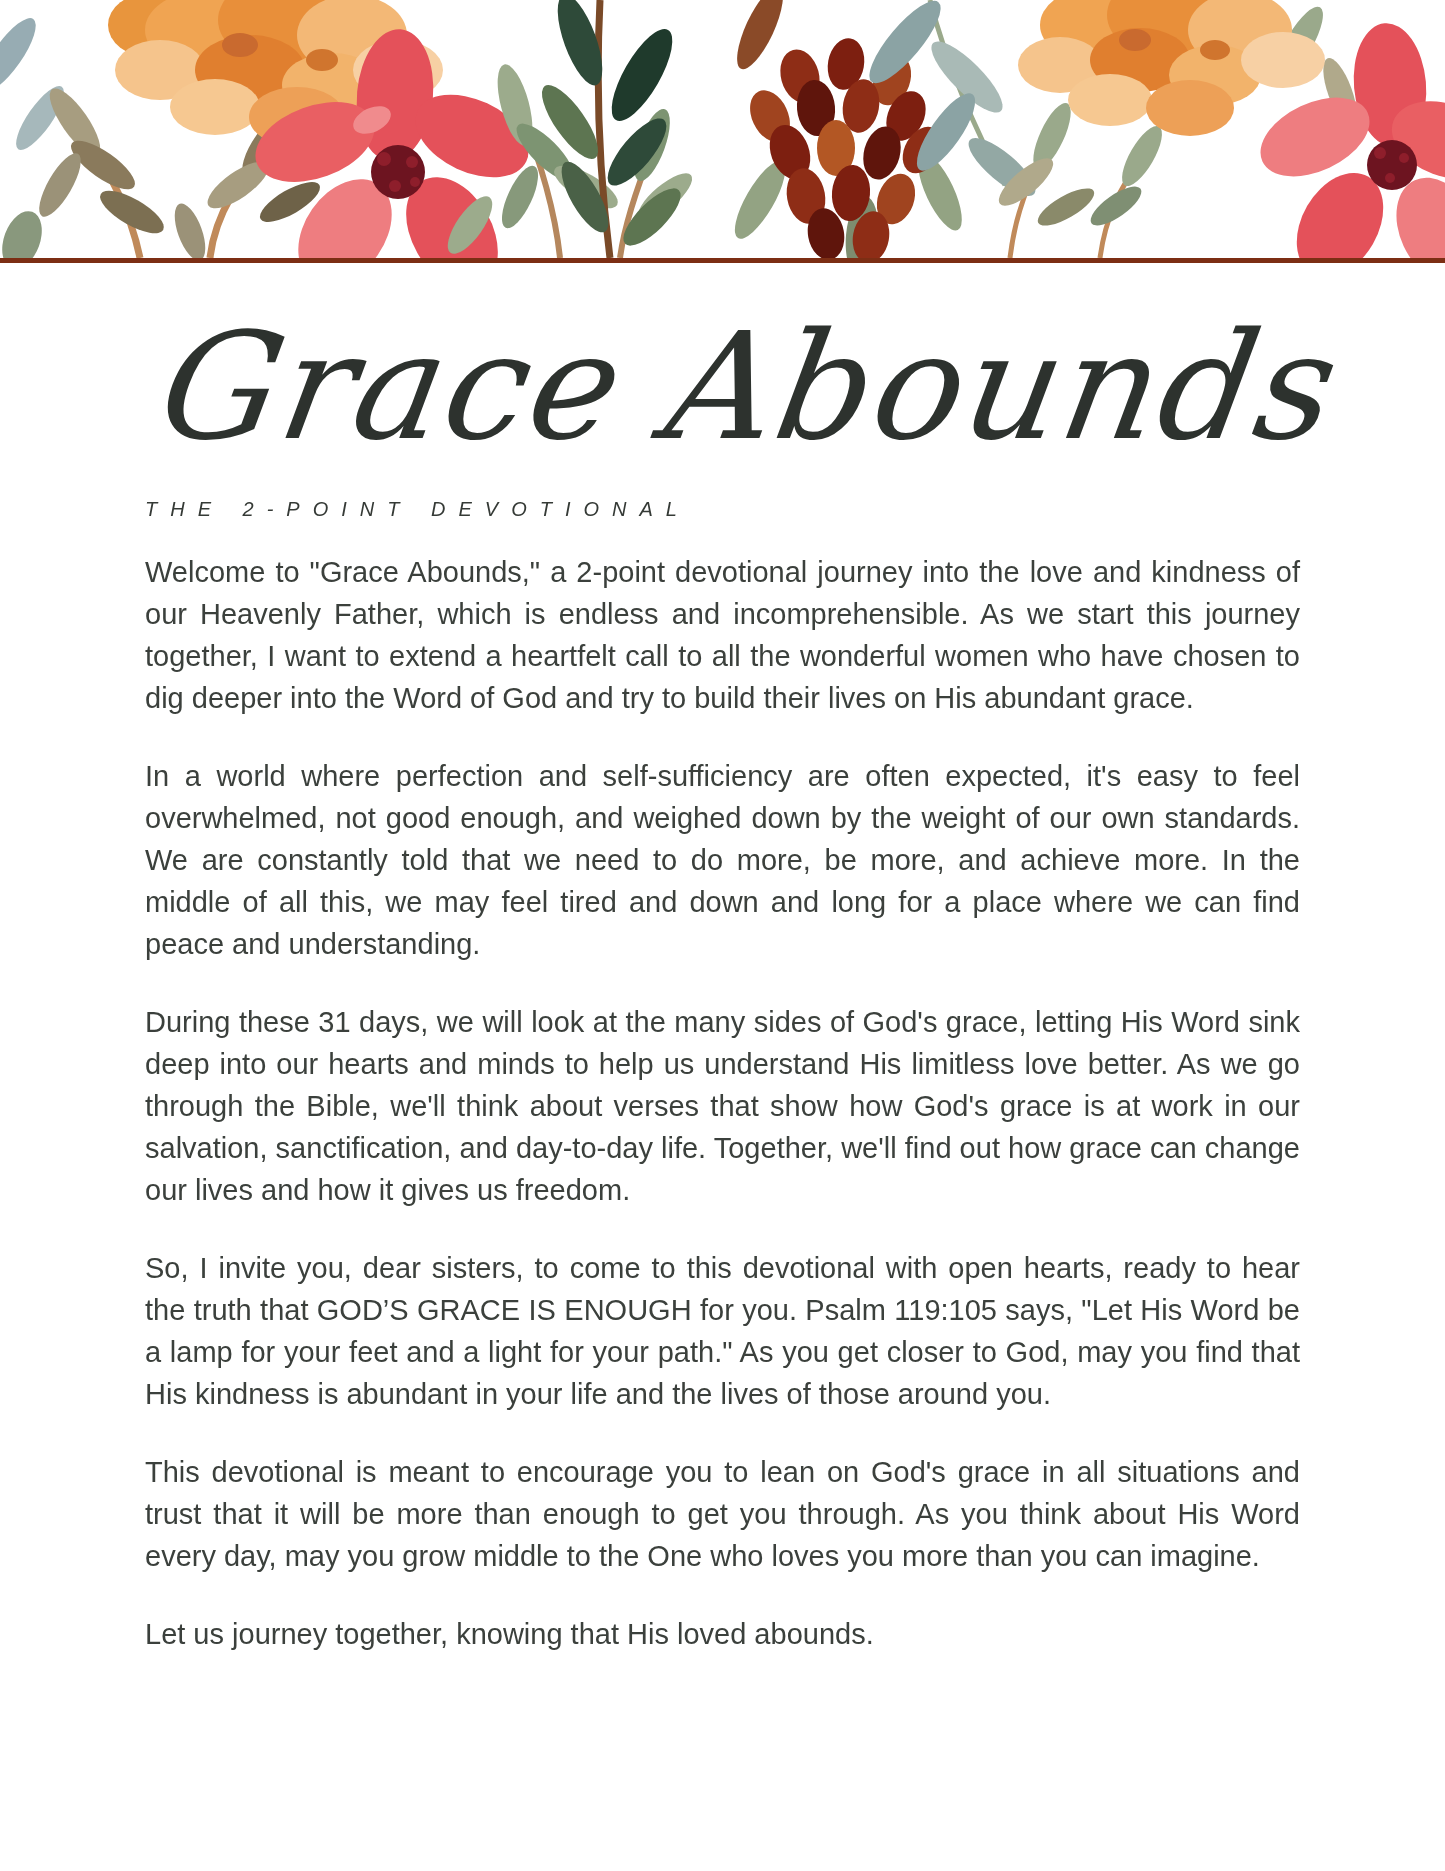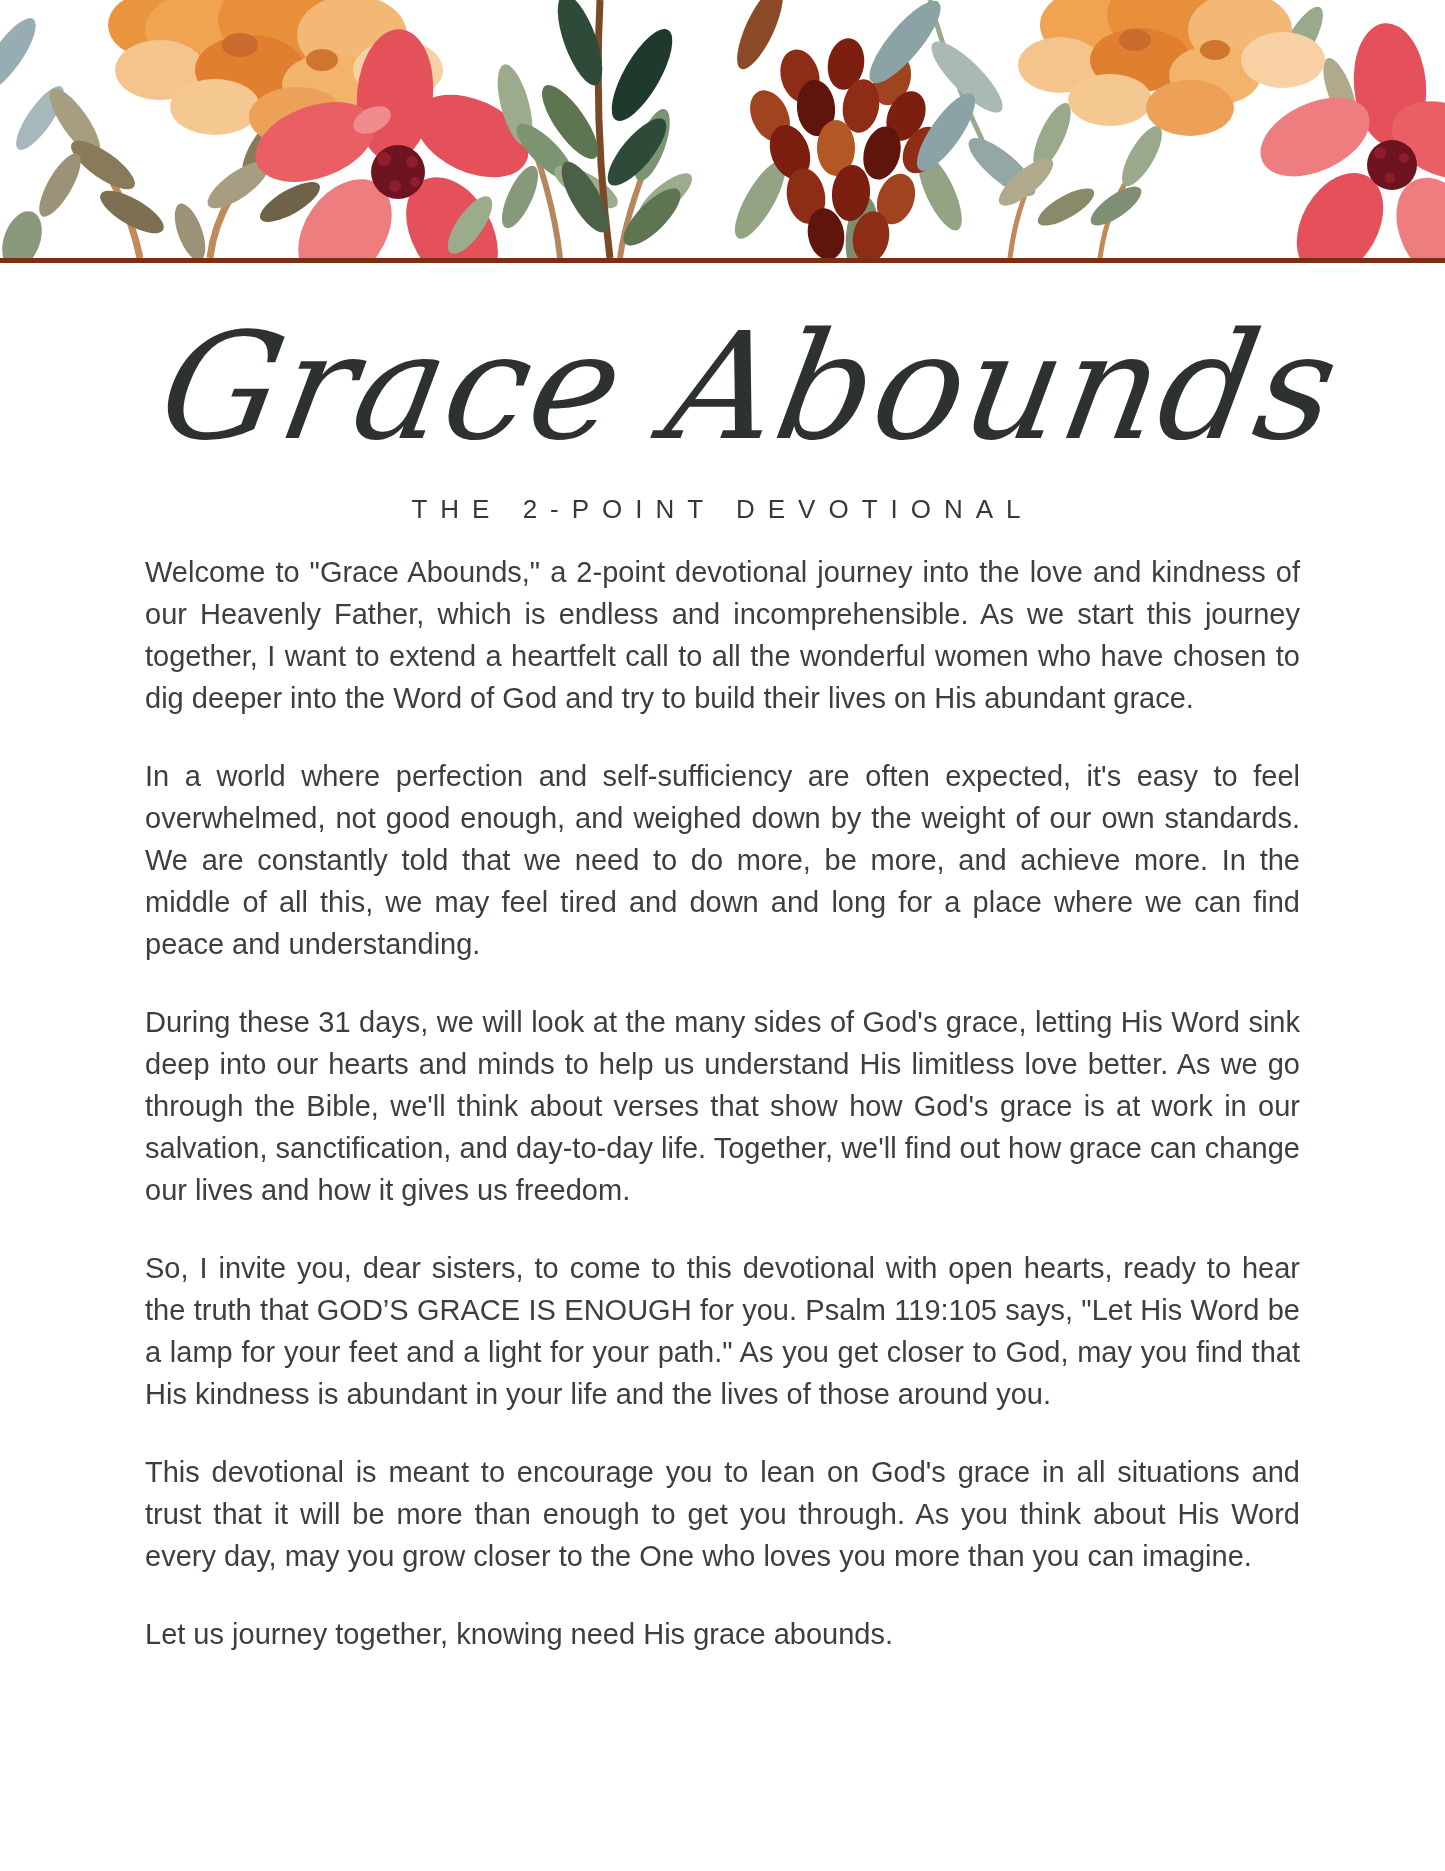--- a/index.html
+++ b/index.html
@@ -22,26 +22,27 @@
     font-weight: 400;
     font-size: 148px;
     line-height: 212px;
     color: #2d322e;
     transform: skewX(-10deg);
     transform-origin: left bottom;
     letter-spacing: 2px;
     white-space: nowrap;
   }
   .subtitle {
-    text-align: center;
-    font-size: 26px;
+    text-align: left;
+    font-size: 20px;
     letter-spacing: 13px;
     color: #353a36;
     margin-top: 0px;
     line-height: 32px;
+    font-style: italic;
   }
   .content { padding: 26px 145px 0 145px; }
   .content p {
     margin: 0 0 36px 0;
     font-size: 29px;
     line-height: 42px;
     color: #3b403c;
     text-align: justify;
   }
   .content p:last-child { margin-bottom: 0; text-align: left; }
@@ -198,17 +199,17 @@
   <div class="title-wrap">
     <div class="page-title">Grace Abounds</div>
     <div class="subtitle">THE 2-POINT DEVOTIONAL</div>
   </div>
 
   <div class="content">
     <p>Welcome to "Grace Abounds," a 2-point devotional journey into the love and kindness of our Heavenly Father, which is endless and incomprehensible. As we start this journey together, I want to extend a heartfelt call to all the wonderful women who have chosen to dig deeper into the Word of God and try to build their lives on His abundant grace.</p>
     <p>In a world where perfection and self-sufficiency are often expected, it's easy to feel overwhelmed, not good enough, and weighed down by the weight of our own standards. We are constantly told that we need to do more, be more, and achieve more. In the middle of all this, we may feel tired and down and long for a place where we can find peace and understanding.</p>
     <p>During these 31 days, we will look at the many sides of God's grace, letting His Word sink deep into our hearts and minds to help us understand His limitless love better. As we go through the Bible, we'll think about verses that show how God's grace is at work in our salvation, sanctification, and day-to-day life. Together, we'll find out how grace can change our lives and how it gives us freedom.</p>
     <p>So, I invite you, dear sisters, to come to this devotional with open hearts, ready to hear the truth that GOD’S GRACE IS ENOUGH for you. Psalm 119:105 says, "Let His Word be a lamp for your feet and a light for your path." As you get closer to God, may you find that His kindness is abundant in your life and the lives of those around you.</p>
-    <p>This devotional is meant to encourage you to lean on God's grace in all situations and trust that it will be more than enough to get you through. As you think about His Word every day, may you grow closer to the One who loves you more than you can imagine.</p>
-    <p>Let us journey together, knowing need His grace abounds.</p>
+    <p>This devotional is meant to encourage you to lean on God's grace in all situations and trust that it will be more than enough to get you through. As you think about His Word every day, may you grow middle to the One who loves you more than you can imagine.</p>
+    <p>Let us journey together, knowing that His loved abounds.</p>
   </div>
 
 </div>
 
 </body></html>

